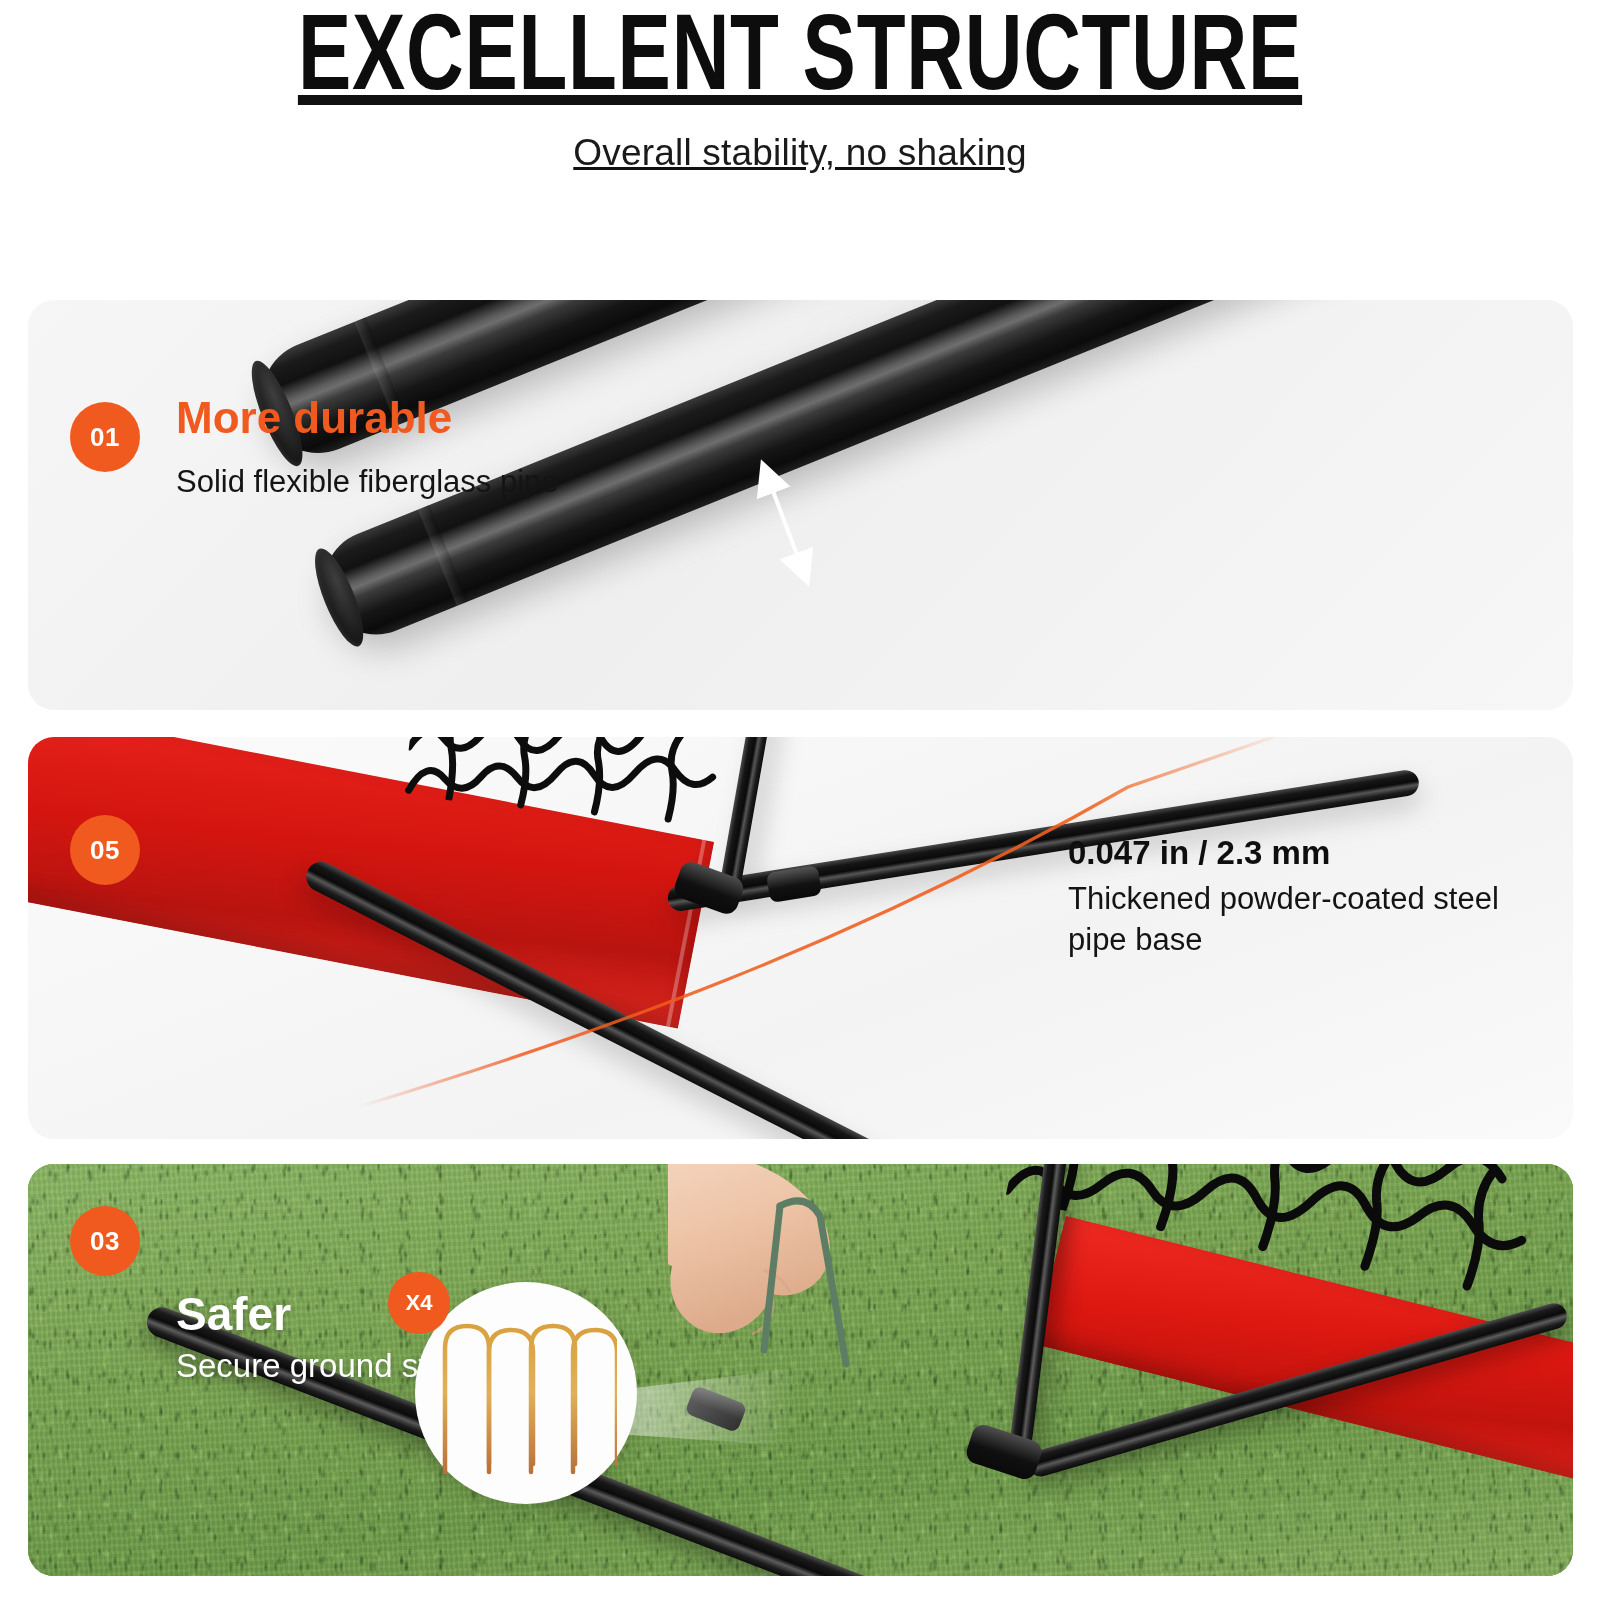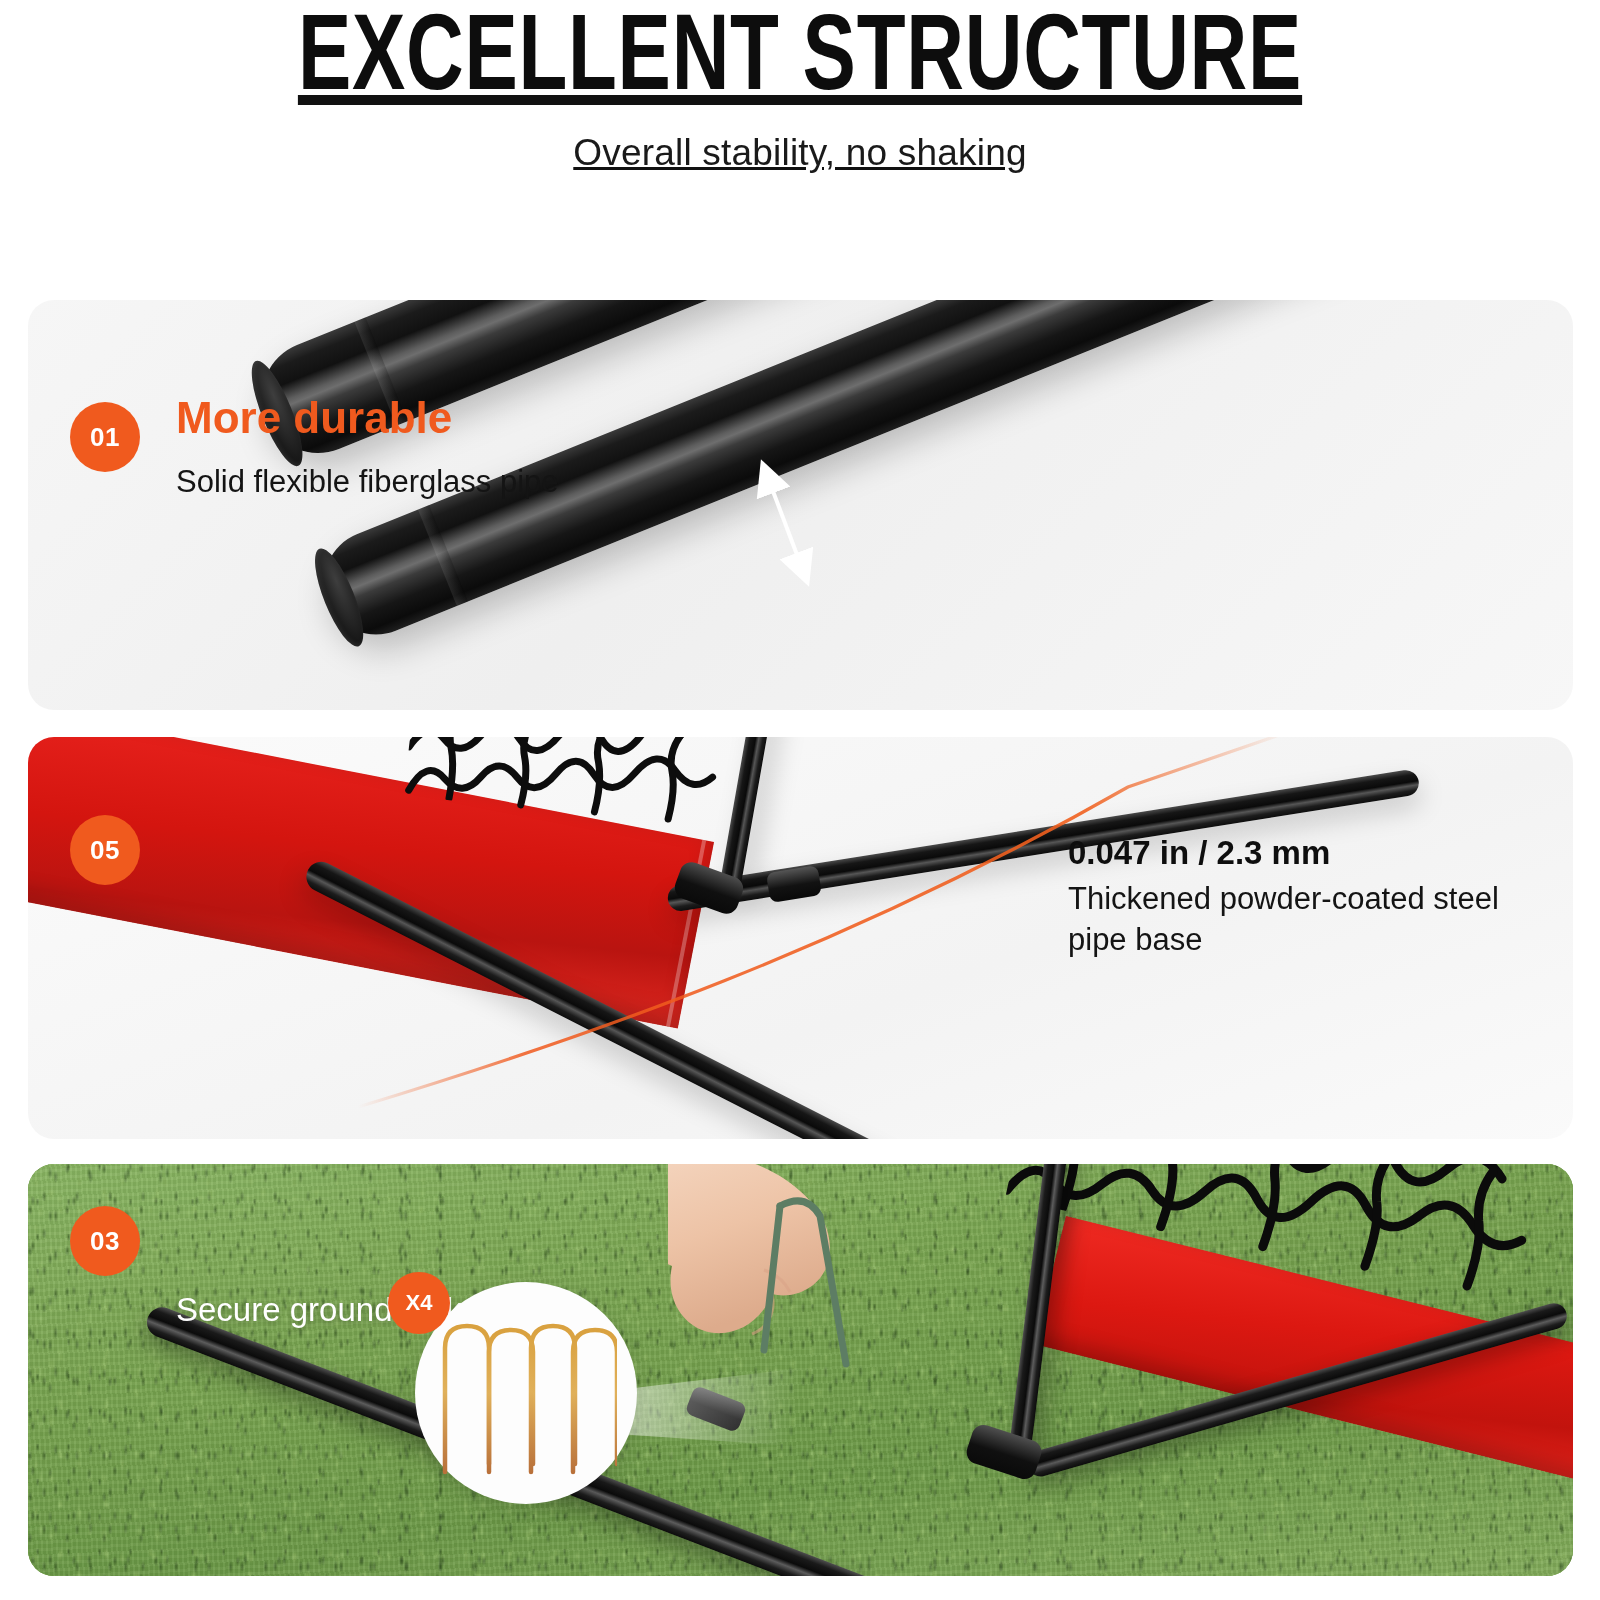--- a/index.html
+++ b/index.html
@@ -469,17 +469,18 @@
 
     <div class="badge badge-x4">
       <span>X4</span>
     </div>
 
     <div class="badge badge-num b3">
       <span>03</span>
     </div>
 
     <div class="txt t3">
+      <div class="feat-title">Safer</div>
       <div class="feat-desc">Secure ground stakes</div>
     </div>
   </div>
 
 </div>
 
 </body></html>

